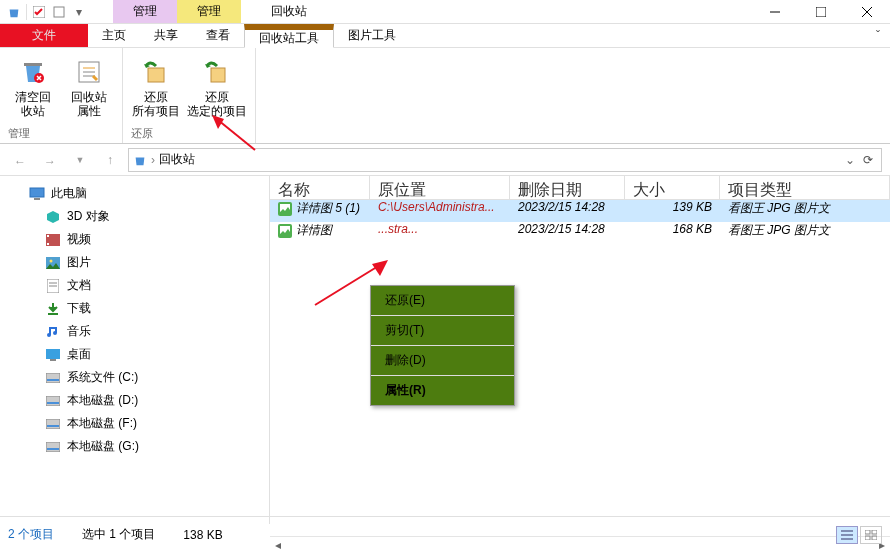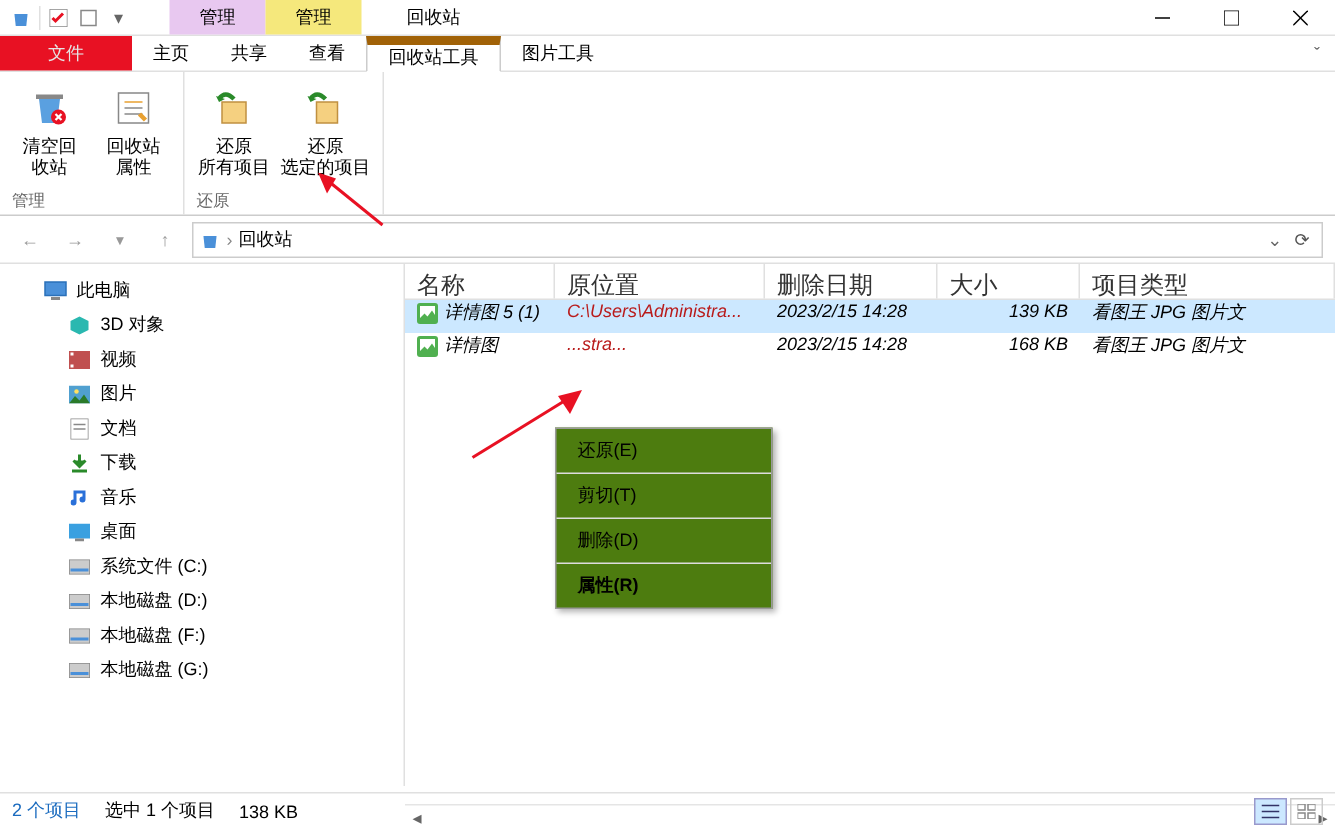--- a/index.html
+++ b/index.html
@@ -67,21 +67,21 @@
 .cell.date { width: 115px; }
 .cell.size { width: 95px; text-align: right; }
 .cell.type { flex: 1; }
 
 
 .context-menu { position: absolute; left: 370px; top: 245px; width: 145px; background: #4d7c0f; border: 1px solid #999; box-shadow: 2px 2px 4px rgba(0,0,0,.3); z-index: 100; margin-top: 40px; }
 .context-menu .item { padding: 6px 14px; cursor: pointer; border-bottom: 1px solid #ddd; }
 .context-menu .item:last-child { border-bottom: none; font-weight: bold; }
 
 
-.statusbar { position: absolute; bottom: 0; left: 0; right: 0; height: 24px; border-top: 1px solid #e0e0e0; display: flex; align-items: center; padding: 0 8px; gap: 16px; }
+.statusbar { position: absolute; bottom: 0; left: 0; right: 0; height: 36px; border-top: 1px solid #e0e0e0; display: flex; align-items: center; padding: 0 8px; gap: 28px; }
 .statusbar .view-btns { margin-left: auto; display: flex; gap: 2px; }
 .statusbar .view-btn { width: 22px; height: 18px; border: 1px solid #ccc; display: flex; align-items: center; justify-content: center; }
 .statusbar .view-btn.active { background: #cce8ff; border-color: #99c; }
 
 
 .arrow1 { position: absolute; left: 210px; top: 115px; pointer-events: none; z-index: 50; }
 .arrow2 { position: absolute; left: 310px; top: 260px; pointer-events: none; z-index: 50; }
 
 
 svg { display: block; }

